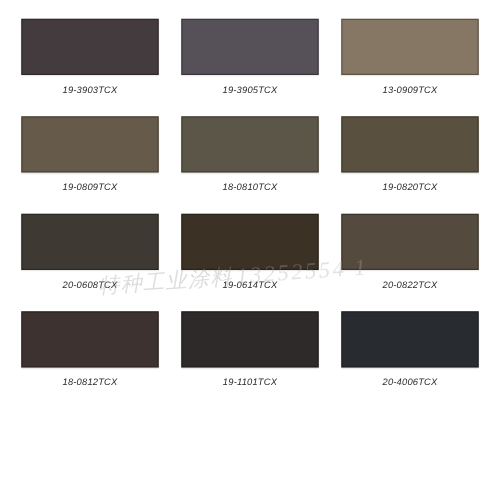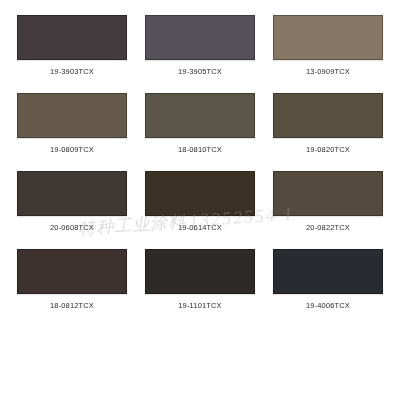--- a/index.html
+++ b/index.html
@@ -25,20 +25,21 @@
     grid-template-rows: repeat(5, 1fr);
     box-sizing: border-box;
     padding: 6px 8px 4px 8px;
   }
   .swatch-cell {
     display: flex;
     flex-direction: column;
     align-items: center;
     justify-content: flex-start;
     padding-top: 9px;
+    font-style: italic;
   }
   .swatch-chip {
     width: 110px;
     height: 45px;
     border: 1px solid rgba(0, 0, 0, 0.30);
     box-sizing: border-box;
     box-shadow: 0 1px 1px rgba(0, 0, 0, 0.10);
   }
   .swatch-label {
     margin-top: 8px;
@@ -122,20 +123,20 @@
     <div class="swatch-cell">
       <div class="swatch-chip" style="background: rgb(61, 50, 48);"></div>
       <div class="swatch-label">18-0812TCX</div>
     </div>
     <div class="swatch-cell">
       <div class="swatch-chip" style="background: rgb(46, 42, 41);"></div>
       <div class="swatch-label">19-1101TCX</div>
     </div>
     <div class="swatch-cell">
       <div class="swatch-chip" style="background: rgb(40, 44, 49);"></div>
-      <div class="swatch-label">19-4006TCX</div>
+      <div class="swatch-label">20-4006TCX</div>
     </div>
   </div>
 
 <div id="watermark">
   <span class="wm-cn">特种工业涂料</span>
   <span class="wm-num">13252554 1</span>
 </div>
 
 </body></html>

